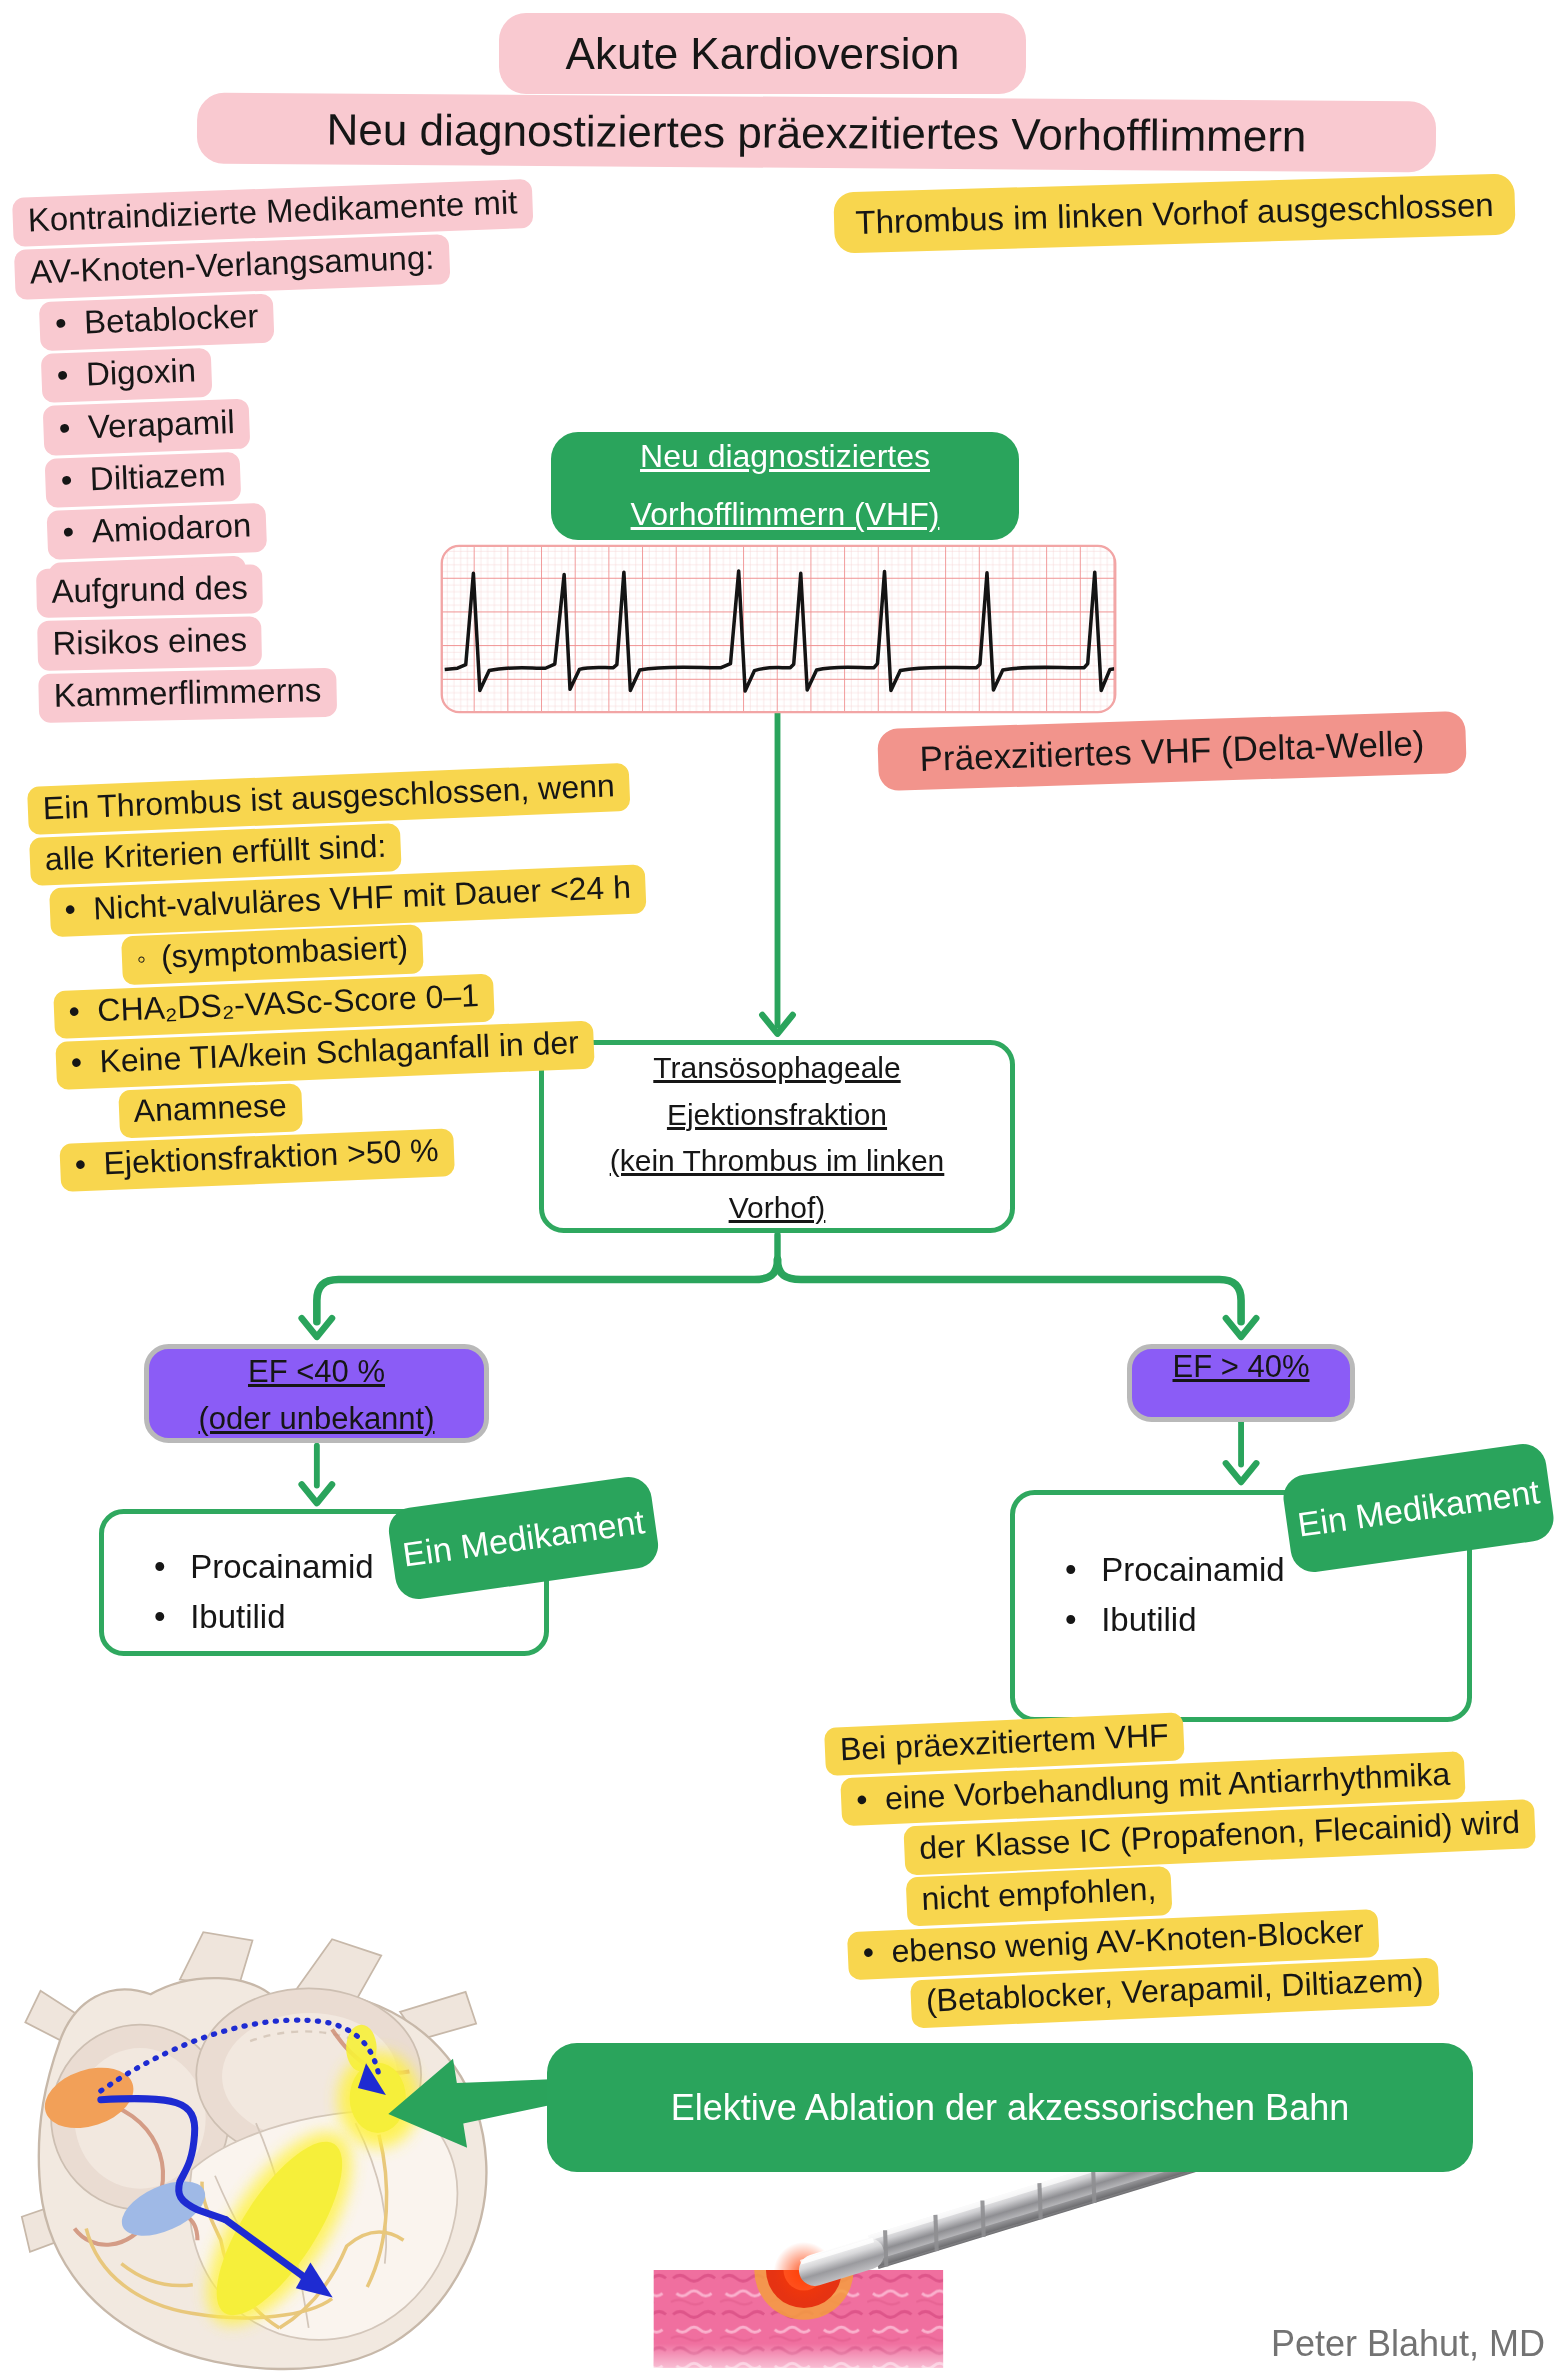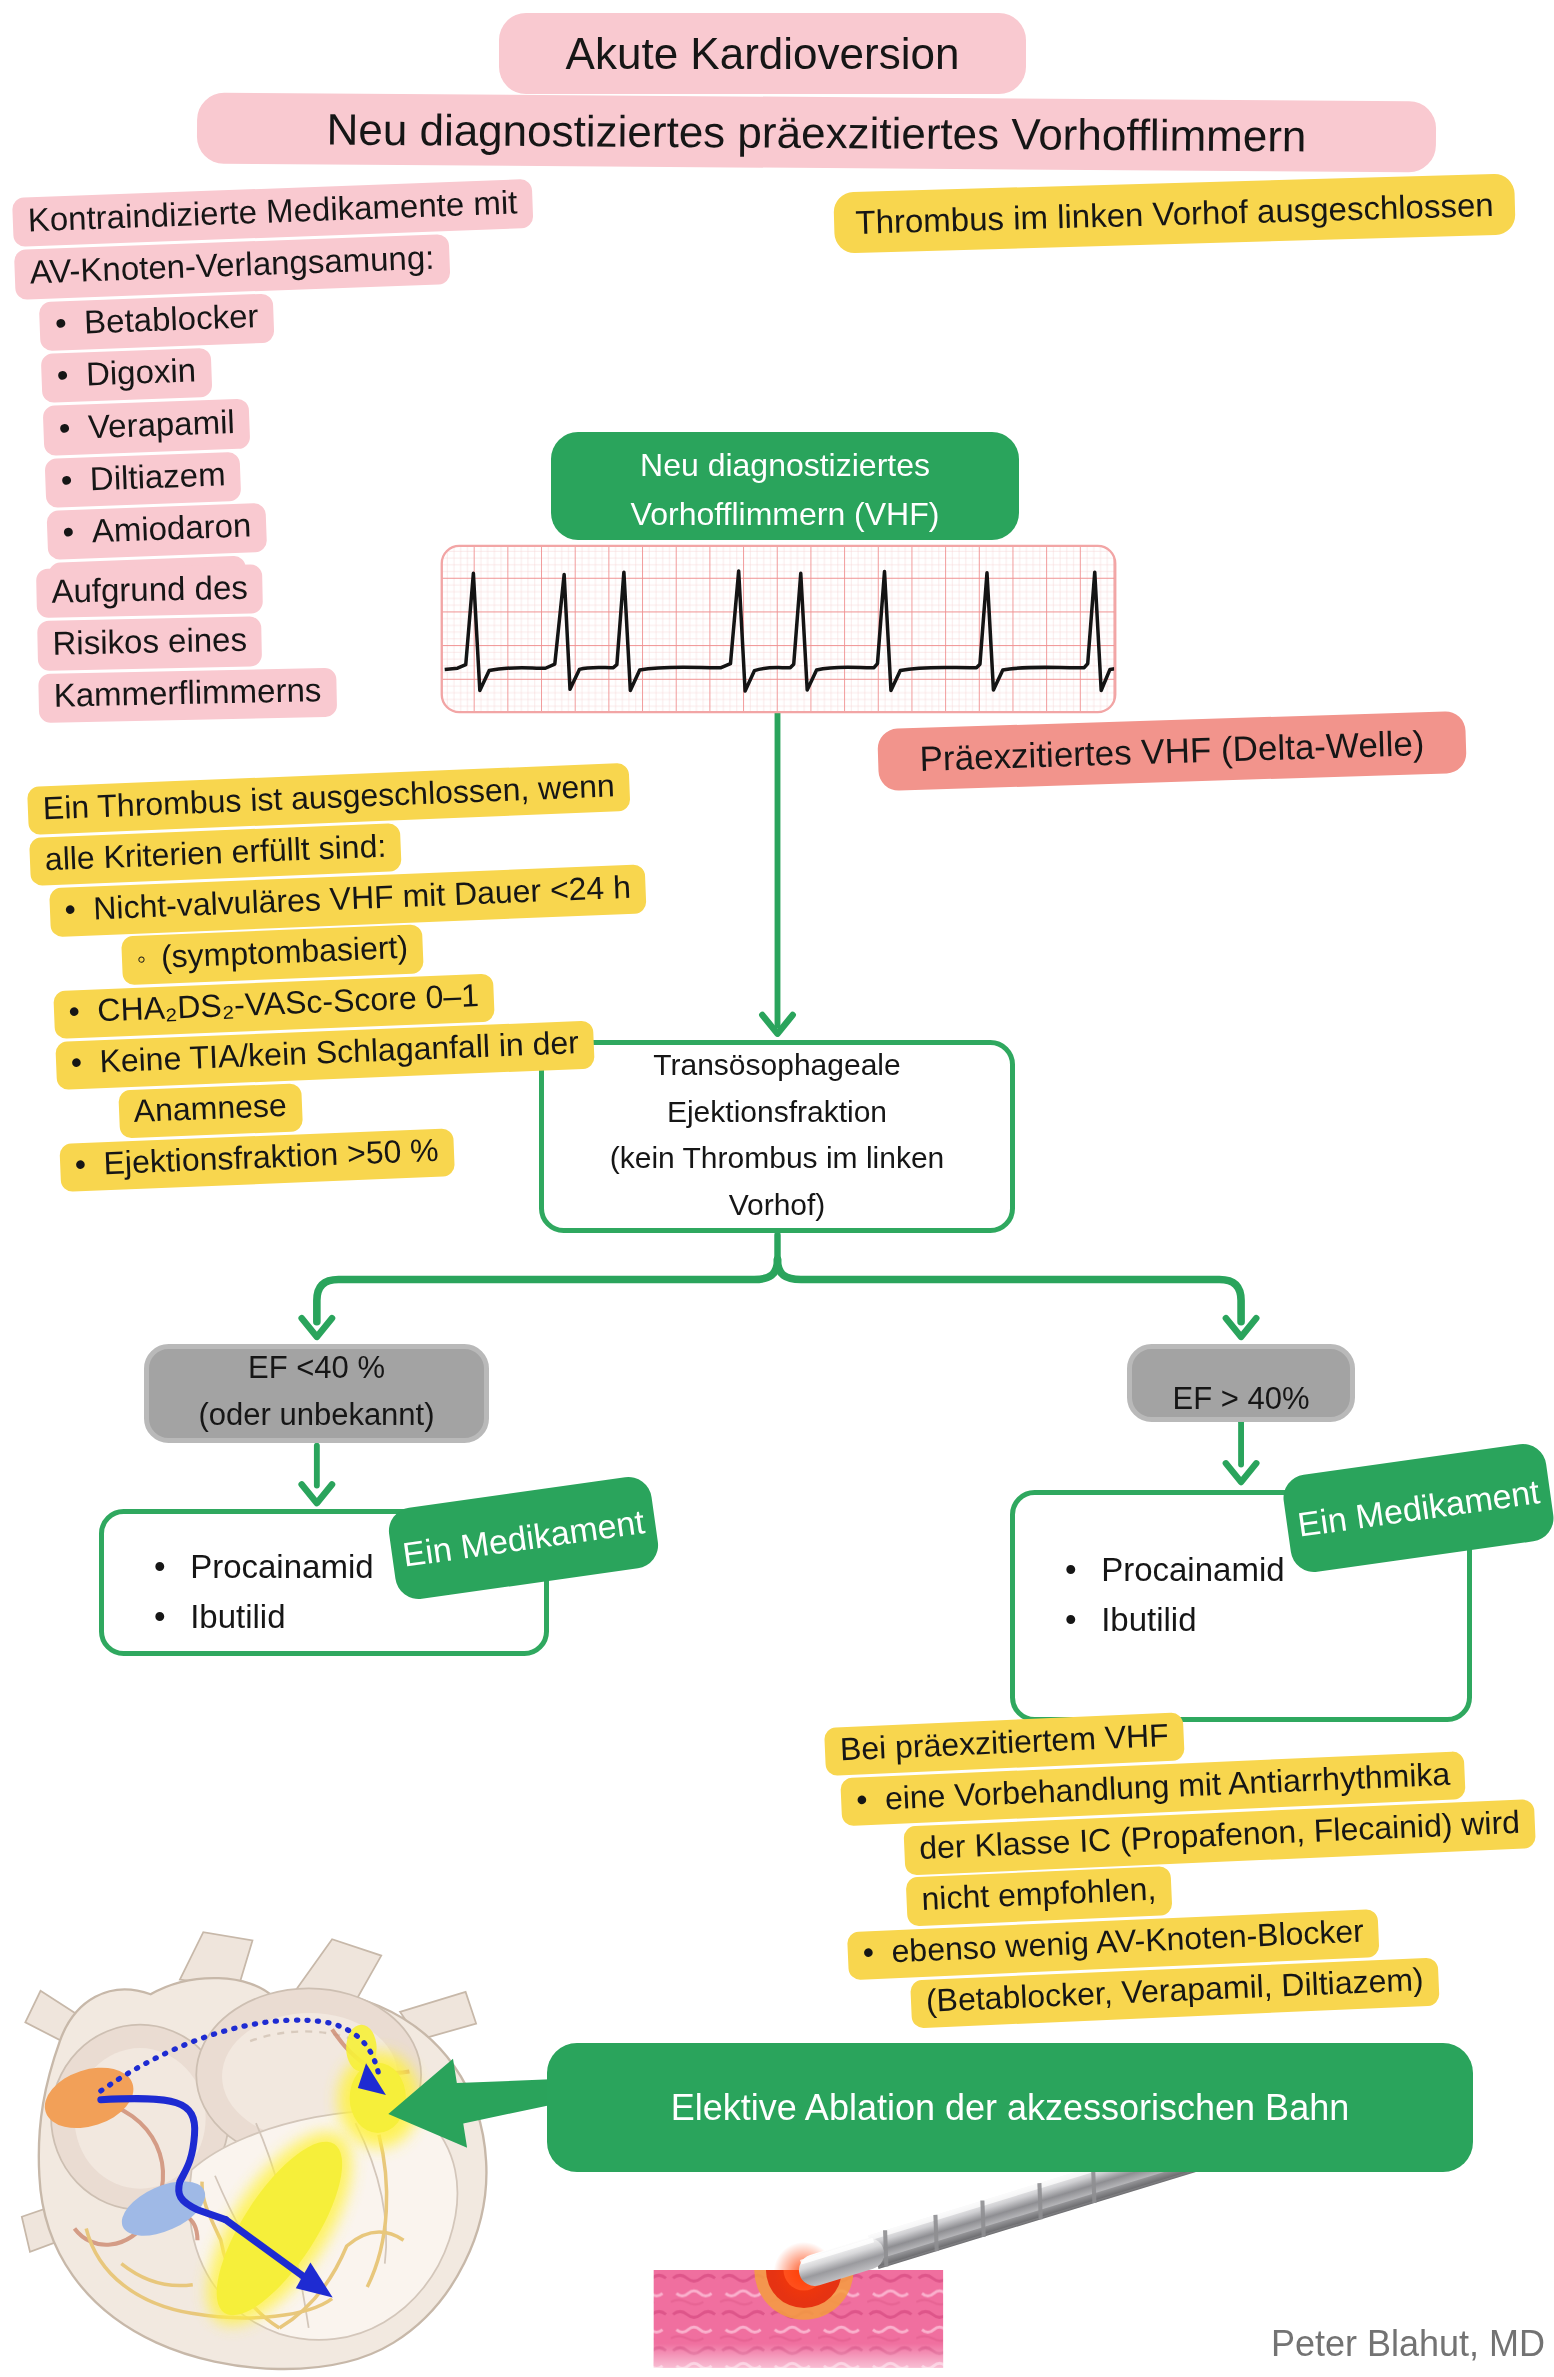--- a/index.html
+++ b/index.html
@@ -10,39 +10,39 @@
   }
   .abs{position:absolute;}
   
   .banner{display:flex;align-items:center;justify-content:center;text-align:center;}
   .pinkbg{background:#f9c9d0;}
   .salmonbg{background:#f2948c;}
   .yellowbg{background:#f8d64e;}
   .greenbg{background:#2aa45c;color:#ffffff;}
   .round{border-radius:27px;}
   .outline-green{background:#ffffff;border:5.3px solid #2fa85f;border-radius:24.6px;}
-  .outline-gray{background:#a3a3a3;border:5.3px solid #b9b9b9;border-radius:24.6px;}
+  .outline-gray{background:#8b5cf6;border:5.3px solid #b9b9b9;border-radius:24.6px;}
   
   .hl-block{transform-origin:top left;}
   .hl-line{margin:0 0 2.9px 0;white-space:nowrap;}
   .chip{display:inline-block;border-radius:11.7px;padding:3.5px 15px 7px 15px;line-height:1.18;}
   .chip.pink{background:#f9c9d0;}
   .chip.yellow{background:#f8d64e;}
   .chip.bullet::before{content:"•";margin-right:17.6px;}
   .chip.sub{margin-left:88px;}
   .chip.sub::before{content:"◦";margin-right:15px;font-size:0.8em;vertical-align:1.2px;}
   .chip.cont{margin-left:61px;}
   
   .medlist{list-style:none;margin:0;padding:0;}
   .medlist li{line-height:1.5;}
   .medlist li::before{content:"•";margin-right:24.6px;}
   .badge{display:flex;align-items:center;justify-content:center;background:#2aa45c;
          color:#fff;border-radius:23.4px;transform-origin:center;}
-  .centerlines{display:flex;flex-direction:column;align-items:center;justify-content:flex-end;
-               text-align:center;}
+  .centerlines{display:flex;flex-direction:column;align-items:center;justify-content:space-between;
+               text-align:center;text-decoration:underline;}
   svg{display:block;}
 </style>
 </head>
 <body>
 
 <svg class="abs" style="left:0;top:0;z-index:1;" width="1555" height="2377" viewBox="0 0 2656 4061">
   <g stroke="#2aa45c" fill="none" stroke-linecap="round" stroke-linejoin="round">
 
     <path d="M1328 1190 V 1752" stroke-width="10"></path>
     <path d="M1302 1734 L1328 1766 L1354 1734" stroke-width="11"></path>

